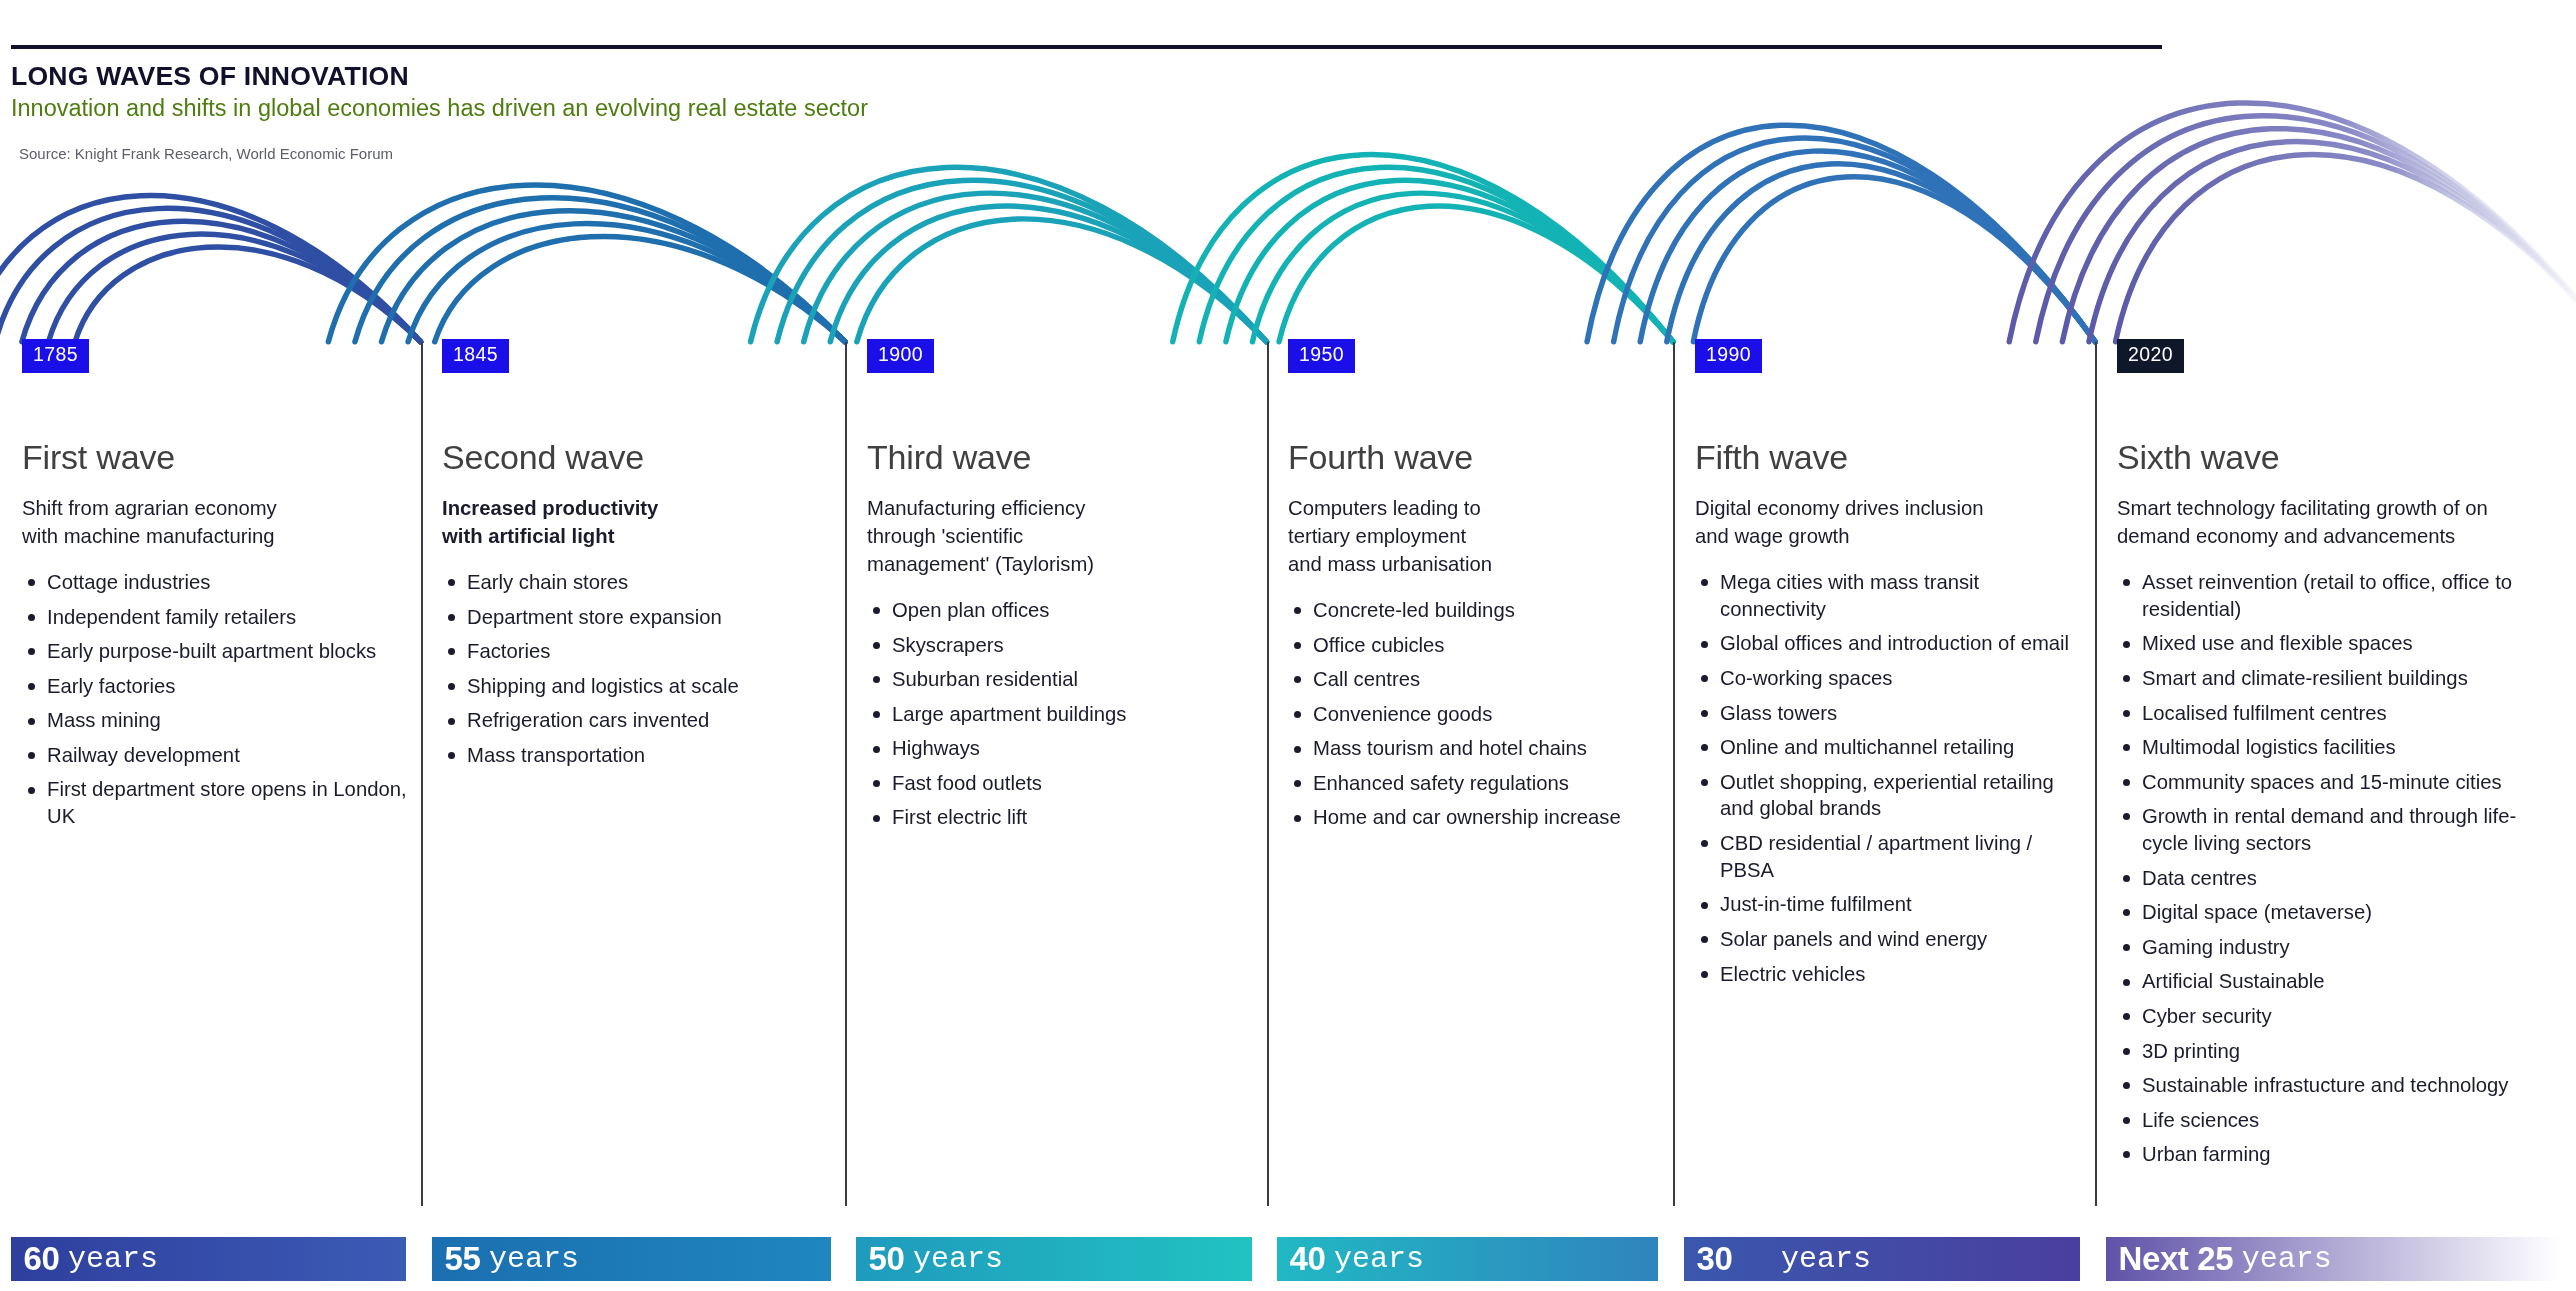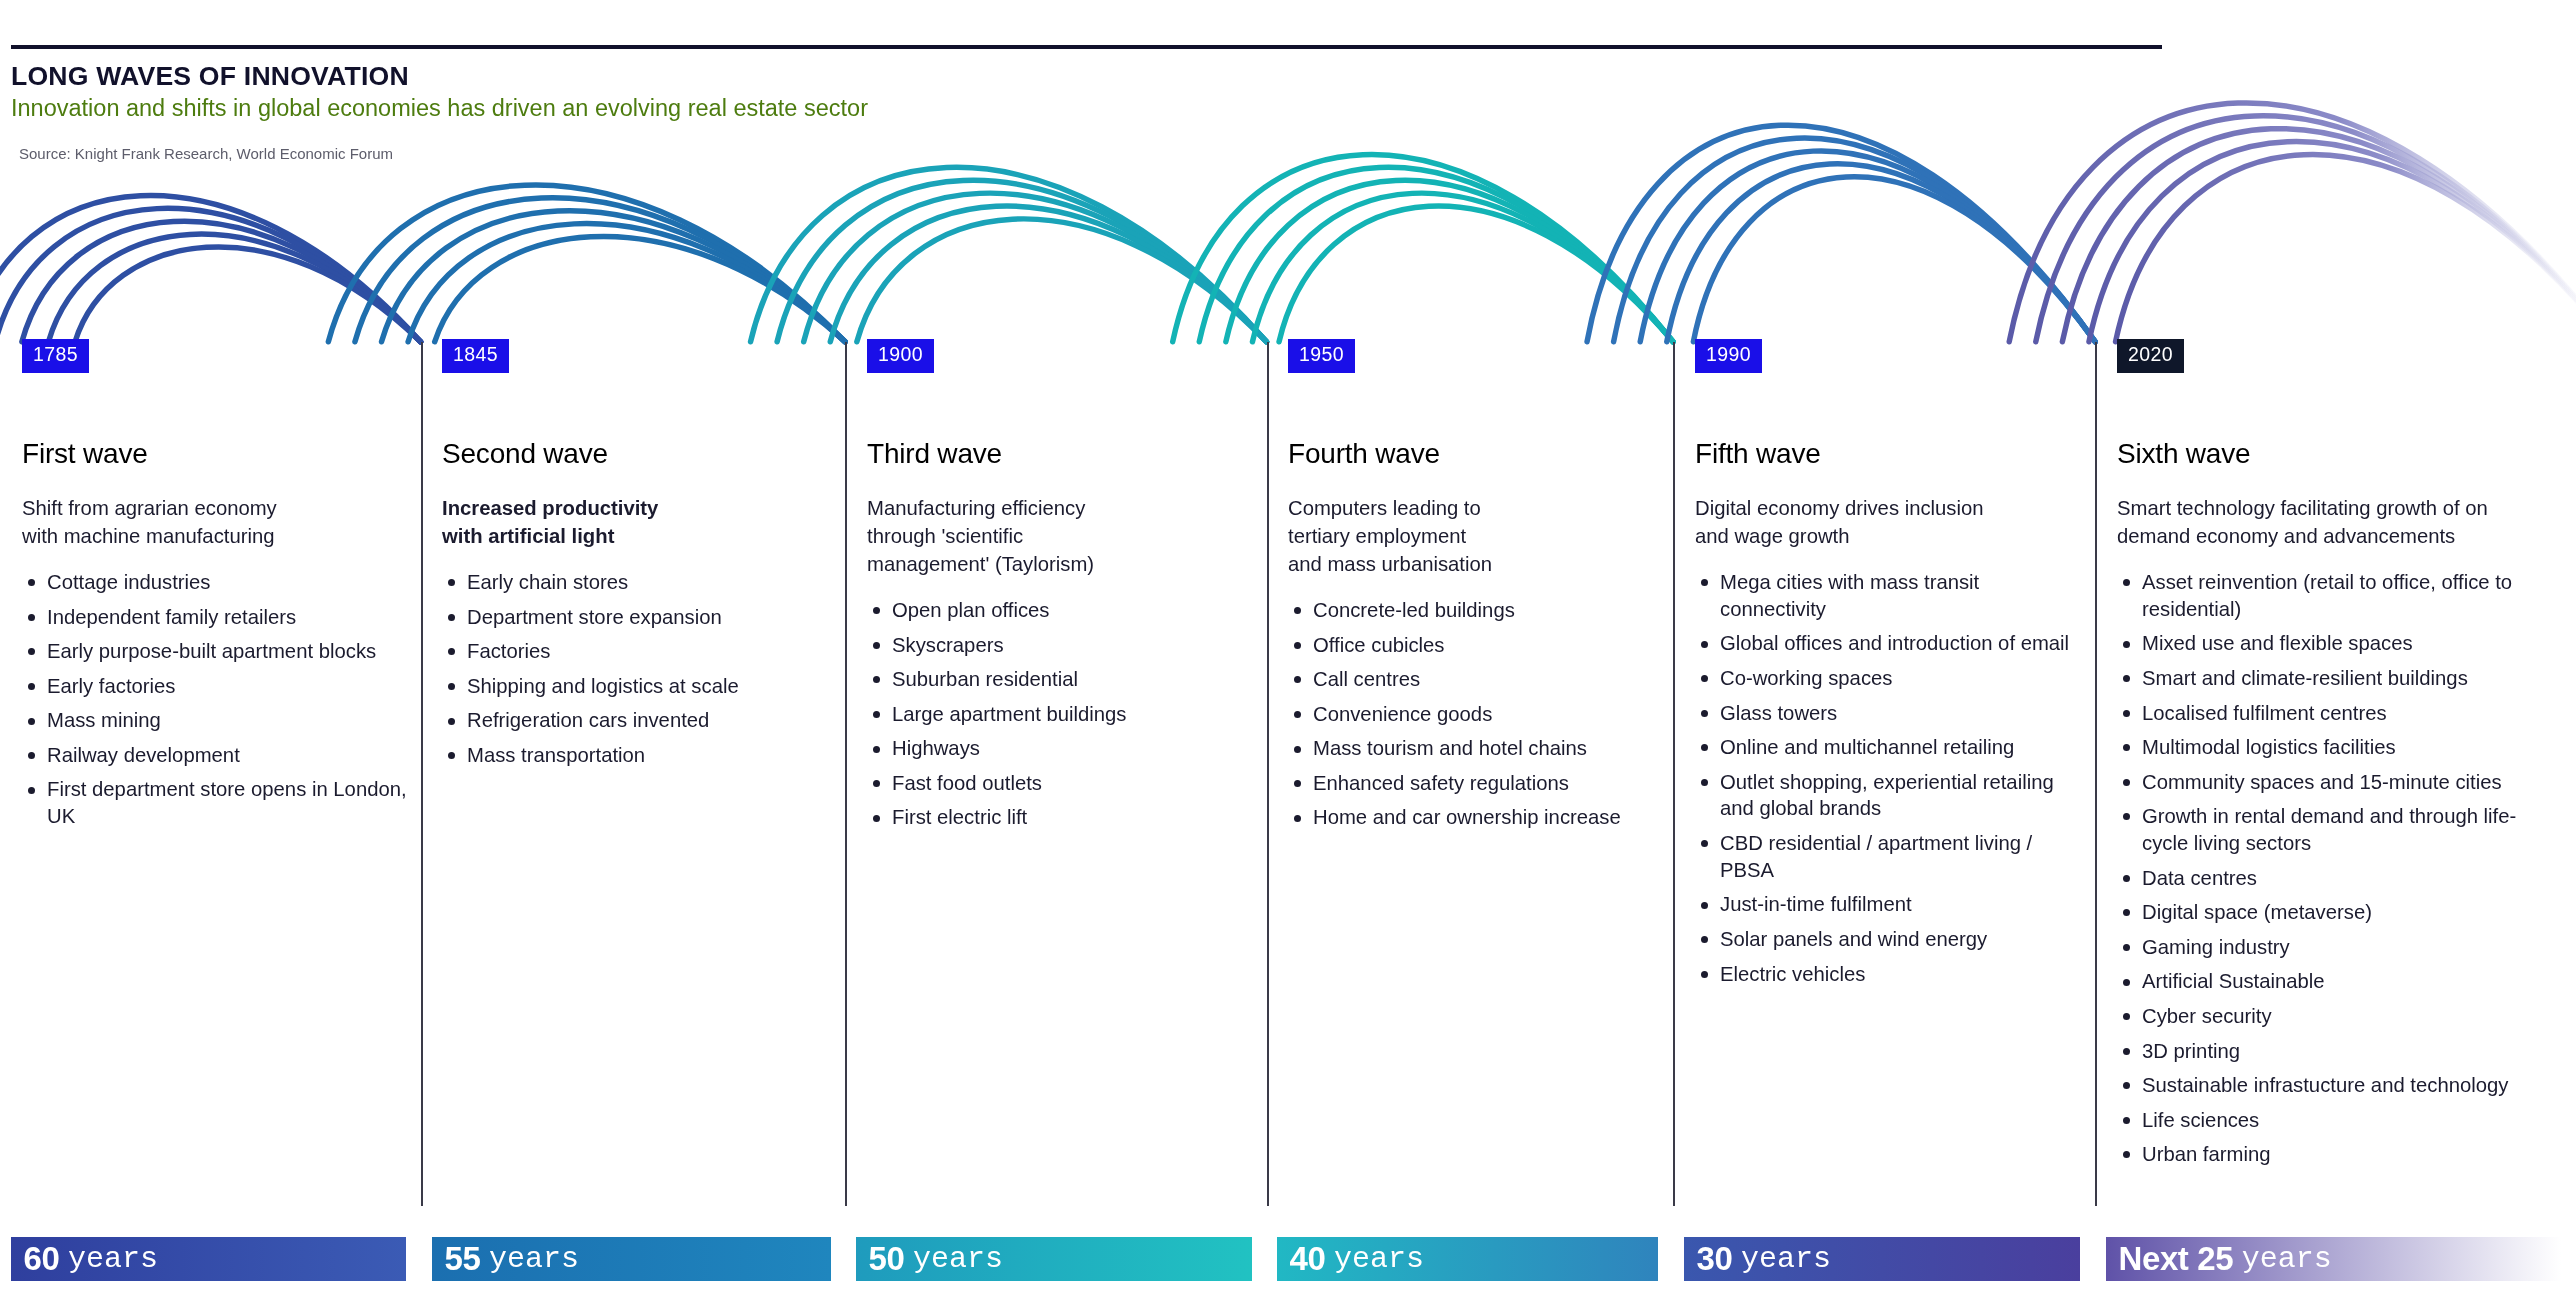--- a/index.html
+++ b/index.html
@@ -41,21 +41,21 @@
   .year-badge{
     position:absolute;z-index:6;
     background:#1a0fe8;color:#ffffff;
     font-size:19.5px;line-height:1;
     padding:6.3px 11px 7.8px 11px;
     letter-spacing:0.4px;
     white-space:nowrap;
   }
   .wave-title{
     position:absolute;z-index:6;
-    font-size:28px;font-weight:normal;color:#000000;
+    font-size:34px;font-weight:normal;color:#404040;
     white-space:nowrap;letter-spacing:-0.2px;
   }
   .wave-desc{
     position:absolute;z-index:6;
     font-size:20.3px;line-height:1.38;color:#1b1b2e;
     font-weight:normal;
   }
   .wave-list{
     position:absolute;z-index:6;
     margin:0;padding:0;list-style:none;
@@ -215,21 +215,21 @@
       <li>Global offices and introduction of email</li>
       <li>Co-working spaces</li>
       <li>Glass towers</li>
       <li>Online and multichannel retailing</li>
       <li>Outlet shopping, experiential retailing and global brands</li>
       <li>CBD residential / apartment living / PBSA</li>
       <li>Just-in-time fulfilment</li>
       <li>Solar panels and wind energy</li>
       <li>Electric vehicles</li>
     </ul>
-    <div class="year-bar" style="left: 1684px; width: 396px; background: linear-gradient(90deg, rgb(58, 87, 174) 0%, rgb(74, 63, 158) 100%);">
+    <div class="year-bar" style="left: 1684px; width: 396px; background: linear-gradient(90deg, rgb(58, 87, 174) 0%, rgb(74, 63, 158) 100%); gap: 40px;">
       <span class="num">30</span>
       <span class="unit">years</span>
     </div>
     <div class="col-divider" style="left: 2095px; background: rgb(58, 58, 72);"></div>
     <div class="year-badge" style="left: 2117px; top: 339px; background: #0f172a;">2020</div>
     <div class="wave-title" style="left: 2117px; top: 438px;">Sixth wave</div>
     <div class="wave-desc" style="left: 2117px; top: 494px; width: 445px;">Smart technology facilitating growth of on<br>demand economy and advancements</div>
     <ul class="wave-list" style="left: 2117px; top: 569px; width: 445px;">
       <li>Asset reinvention (retail to office, office to residential)</li>
       <li>Mixed use and flexible spaces</li>

